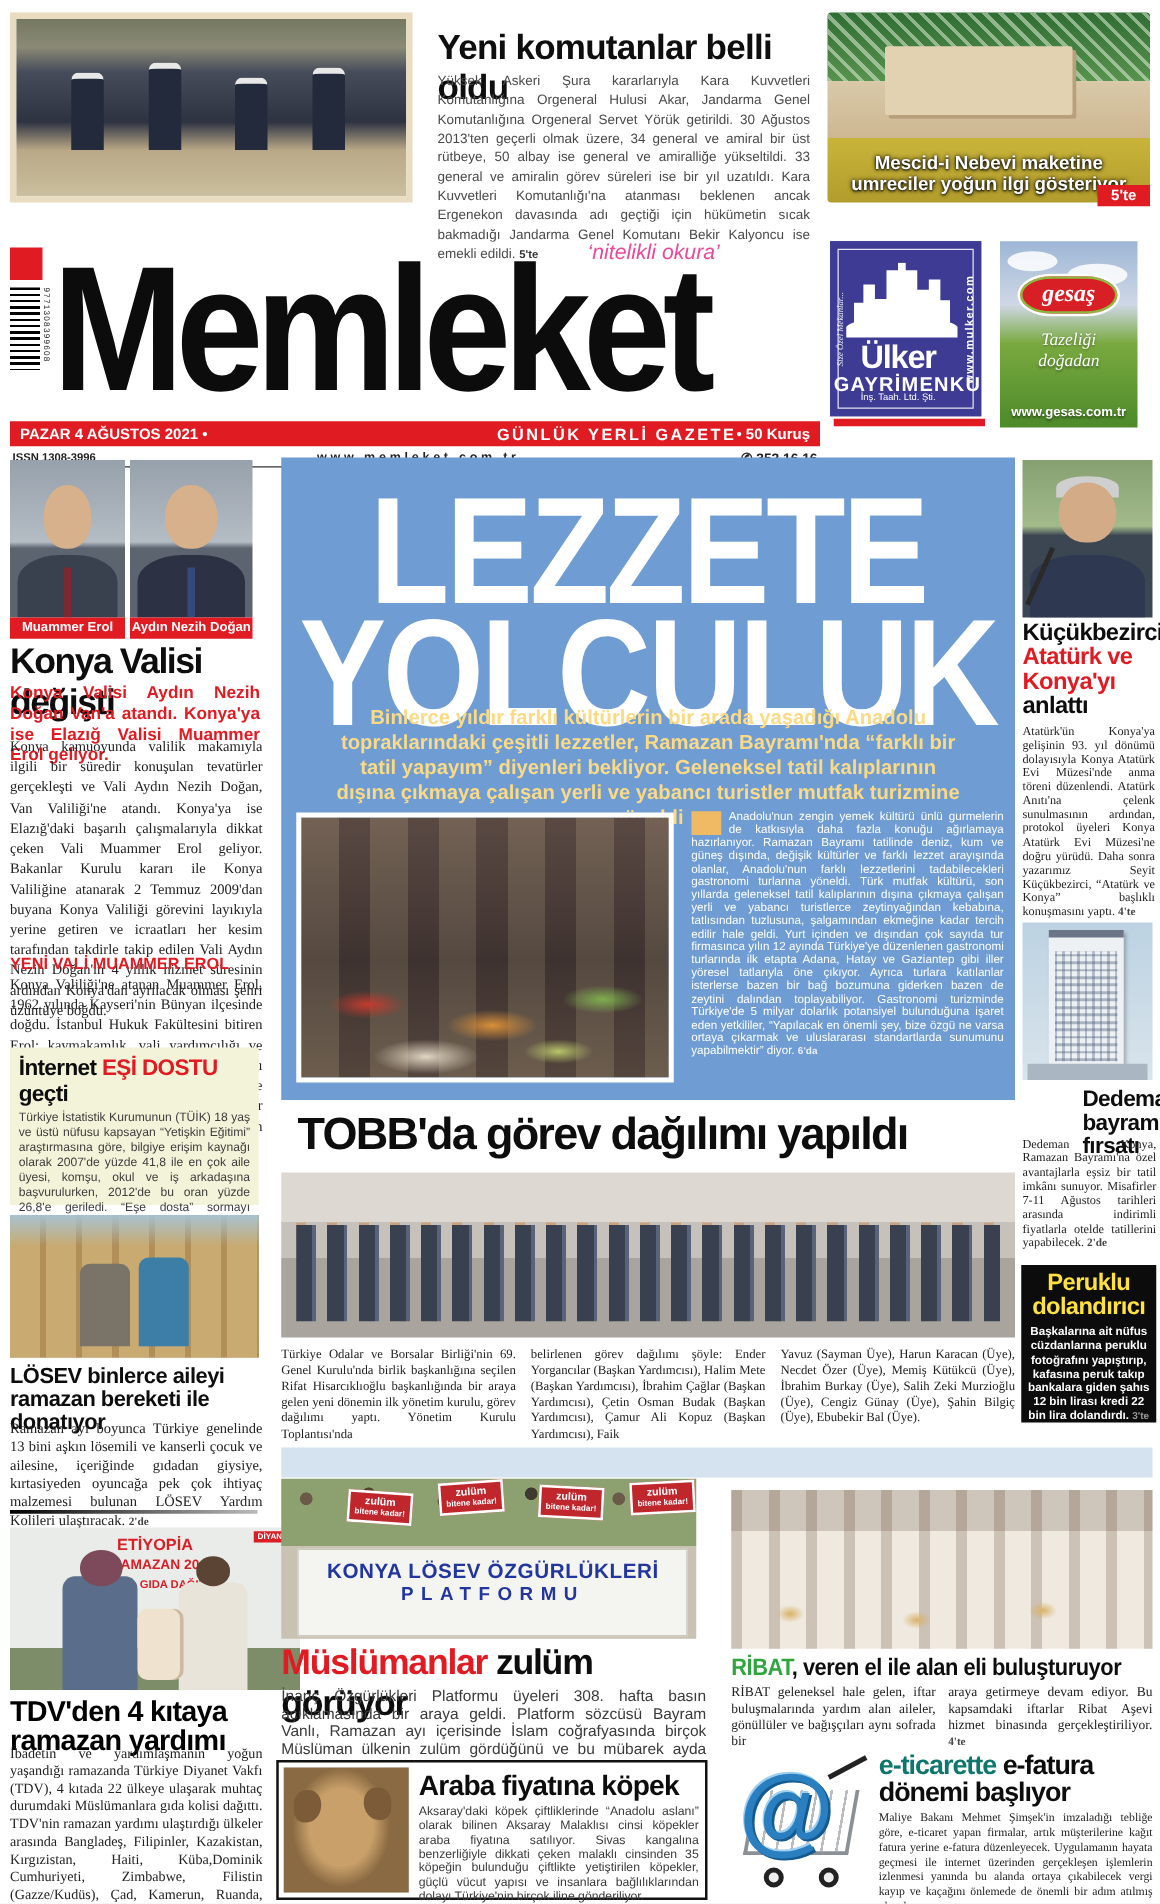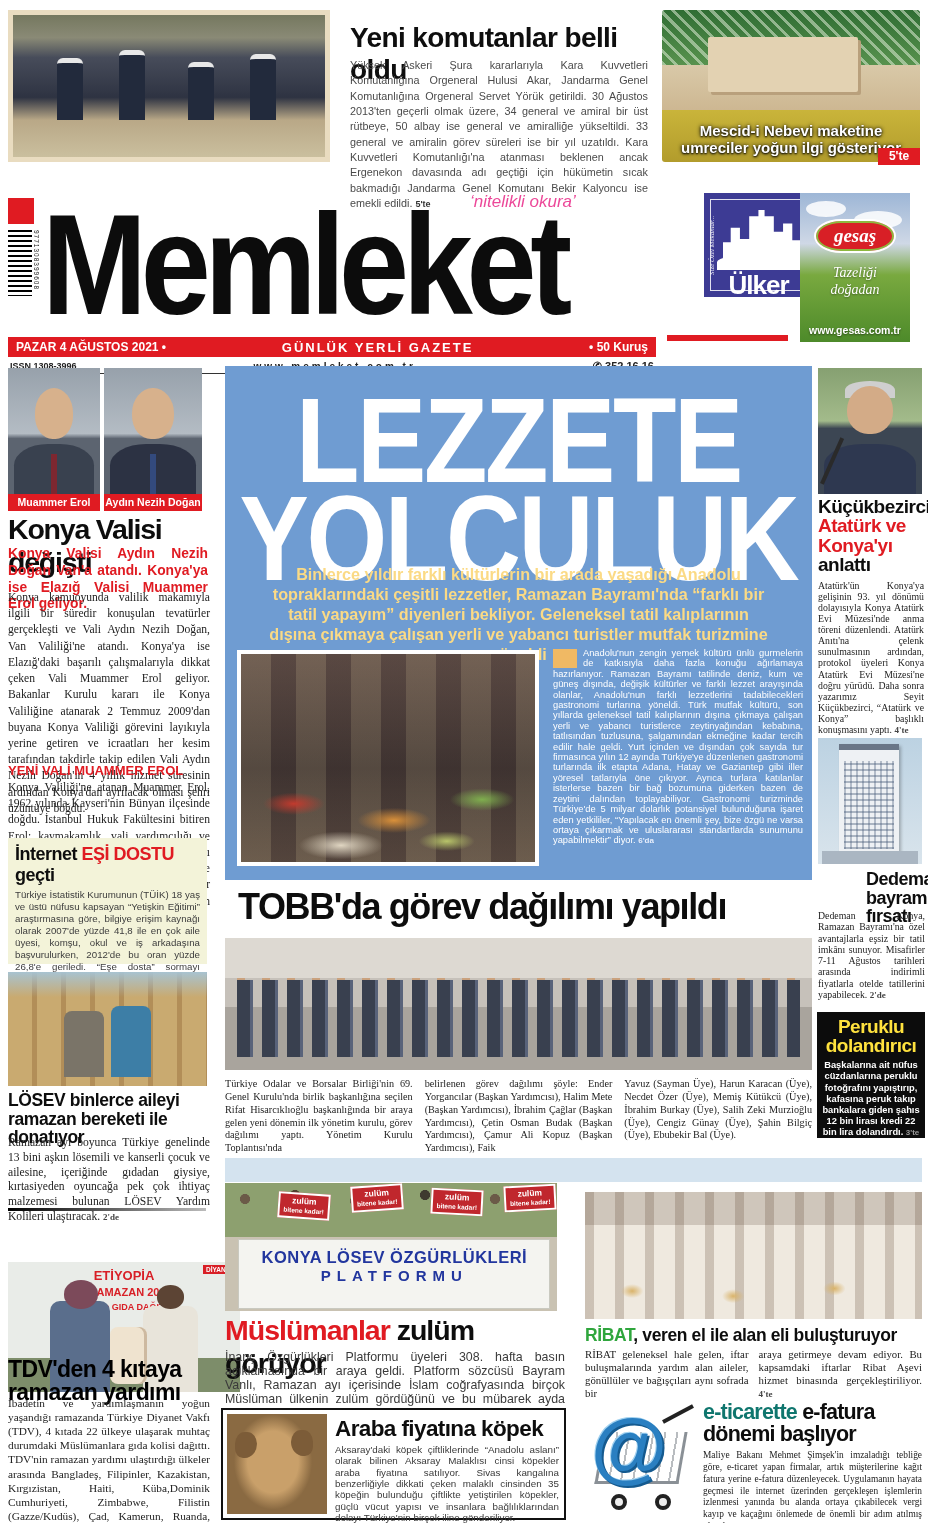--- a/index.html
+++ b/index.html
@@ -32,28 +32,28 @@
 
   
   #mast-square{left:8px;top:198px;width:26px;height:26px;background:#e01b22}
   #barcode{left:8px;top:230px;width:24px;height:66px;background:repeating-linear-gradient(180deg,#000 0 2px,#fff 2px 5px)}
   #barcode-num{left:33px;top:230px;height:66px;font-size:6.5px;writing-mode:vertical-rl;letter-spacing:1px;color:#222}
   #logo{left:42px;top:200px;font-size:100px;font-weight:bold;letter-spacing:-5px;line-height:.9;color:#0c0c0c;
     transform:scale(1.26,1.42);transform-origin:0 0;white-space:nowrap}
   #motto{left:470px;top:192px;font-size:17px;font-weight:normal;font-style:italic;color:#ec4899;z-index:5}
   #mast-redbar{left:8px;top:337px;width:648px;height:20px;background:#e01b22;color:#fff;display:flex;align-items:center;
     font-weight:bold;font-size:12px;padding:0 8px}
-  #mast-redbar .mid{flex:1;text-align:center;letter-spacing:2px;font-size:13px}
+  #mast-redbar .mid{flex:1;text-align:right;letter-spacing:2px;font-size:13px}
   #mast-subbar{left:8px;top:359px;width:648px;height:15px;display:flex;align-items:center;border-bottom:1px solid #333;
     font-size:9px;font-weight:bold;color:#222;padding:0 2px}
   #mast-subbar .mid{flex:1;text-align:center;letter-spacing:3px;font-size:10px}
   #mast-subbar .ph-num{font-size:11px}
 
   
-  #ulker-ad{left:704px;top:193px;width:121px;height:104px;background:#3d3b94;border:3px solid #3d3b94;color:#fff;text-align:center}
+  #ulker-ad{left:664px;top:193px;width:121px;height:140px;background:#3d3b94;border:3px solid #3d3b94;color:#fff;text-align:center}
   #ulker-inner{position:absolute;inset:3px;border:1px solid rgba(255,255,255,.85)}
   #ulker-skyline{position:absolute;left:16px;right:22px;top:14px;height:52px;background:#fff;
     clip-path:polygon(0% 100%,0% 62%,10% 62%,10% 34%,22% 34%,22% 56%,34% 56%,34% 12%,46% 12%,46% 0%,54% 0%,54% 12%,66% 12%,66% 42%,78% 42%,78% 26%,90% 26%,90% 58%,100% 58%,100% 100%)}
   #ulker-arc{position:absolute;left:10px;right:16px;top:58px;height:16px;background:#fff;border-radius:50% 50% 0 0}
   #ulker-brand{position:absolute;left:0;right:12px;top:74px;font-size:26px;font-weight:bold;letter-spacing:-1px}
   #ulker-line1{position:absolute;left:0;right:12px;top:104px;font-size:16px;font-weight:bold;letter-spacing:1px}
   #ulker-line2{position:absolute;left:0;right:12px;top:117px;font-size:7.5px}
   #ulker-site{position:absolute;right:2px;top:8px;bottom:8px;writing-mode:vertical-rl;transform:rotate(180deg);
     font-size:9px;font-weight:bold;letter-spacing:1px}
   #ulker-script{position:absolute;left:1px;top:8px;bottom:8px;writing-mode:vertical-rl;transform:rotate(180deg);
@@ -85,21 +85,21 @@
   #internet-box{left:8px;top:838px;width:199px;height:126px;background:#f3f3d9;padding:6px 7px}
   #internet-head{font-size:18px;font-weight:bold;letter-spacing:-0.5px;color:#0d0d0d}
   #internet-body{margin-top:3px;font-size:9.7px;line-height:1.24;color:#3d3d3d;text-align:justify}
   #boxes-photo{left:8px;top:972px;width:199px;height:114px;
     background:linear-gradient(180deg,rgba(166,196,214,.95) 0%,rgba(166,196,214,0) 22%),
     repeating-linear-gradient(90deg,#c9aa70 0 24px,#b28e58 24px 29px),linear-gradient(#d6bc8a,#a98a5c)}
   .worker{position:absolute;border-radius:8px 8px 0 0}
   #losev-head{left:8px;top:1091px;width:202px;font-size:17.5px;font-weight:bold;line-height:1.06;letter-spacing:-0.4px;color:#0d0d0d}
   #losev-body{left:8px;top:1136px;width:202px;font-size:11.6px;line-height:1.28;color:#222}
   #left-divider{left:8px;top:1208px;width:198px;height:3px;background:linear-gradient(90deg,#000,#bbb)}
-  #tdv-photo{left:8px;top:1262px;width:232px;height:130px;background:linear-gradient(180deg,#e9ece8 0 74%,#7d8d6a 74%)}
+  #tdv-photo{left:8px;top:1222px;width:232px;height:130px;background:linear-gradient(180deg,#e9ece8 0 74%,#7d8d6a 74%)}
   .tdv-txt{position:absolute;color:#d81f26;font-weight:bold;text-align:center;width:100%}
   #tdv-badge{position:absolute;right:3px;top:3px;background:#d81f26;color:#fff;font-size:6.5px;font-weight:bold;padding:1px 3px}
   .tdv-fig1{position:absolute;left:18%;bottom:0;width:26%;height:70%;background:#5a6e8c;border-radius:10px 10px 0 0}
   .tdv-scarf{position:absolute;left:24%;top:14%;width:15%;height:22%;background:#7c4a5a;border-radius:50%}
   .tdv-fig2{position:absolute;right:18%;bottom:0;width:24%;height:66%;background:#e8e4da;border-radius:10px 10px 0 0}
   .tdv-head2{position:absolute;right:24%;top:18%;width:12%;height:18%;background:#5c4434;border-radius:50%}
   .tdv-sack{position:absolute;left:44%;bottom:6%;width:16%;height:44%;background:#efe3cf;border-radius:8px;box-shadow:inset -3px 0 0 #cdb9a0}
   #tdv-head{left:8px;top:1358px;width:202px;font-size:23px;font-weight:bold;line-height:1.02;letter-spacing:-0.6px;color:#000000}
   #tdv-body{left:8px;top:1396px;width:202px;font-size:11.3px;line-height:1.25;color:#222}
 

